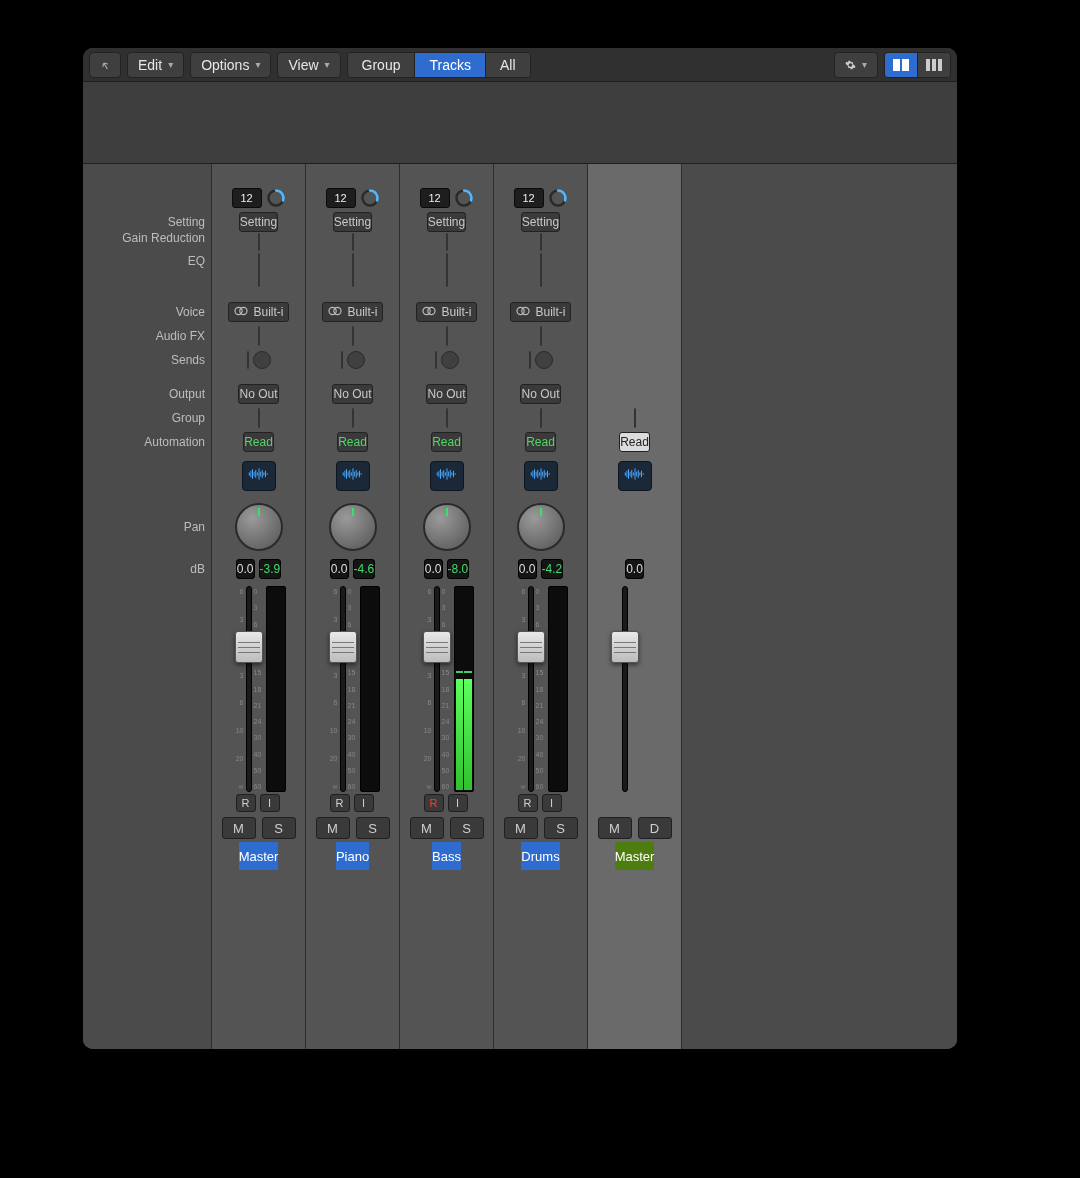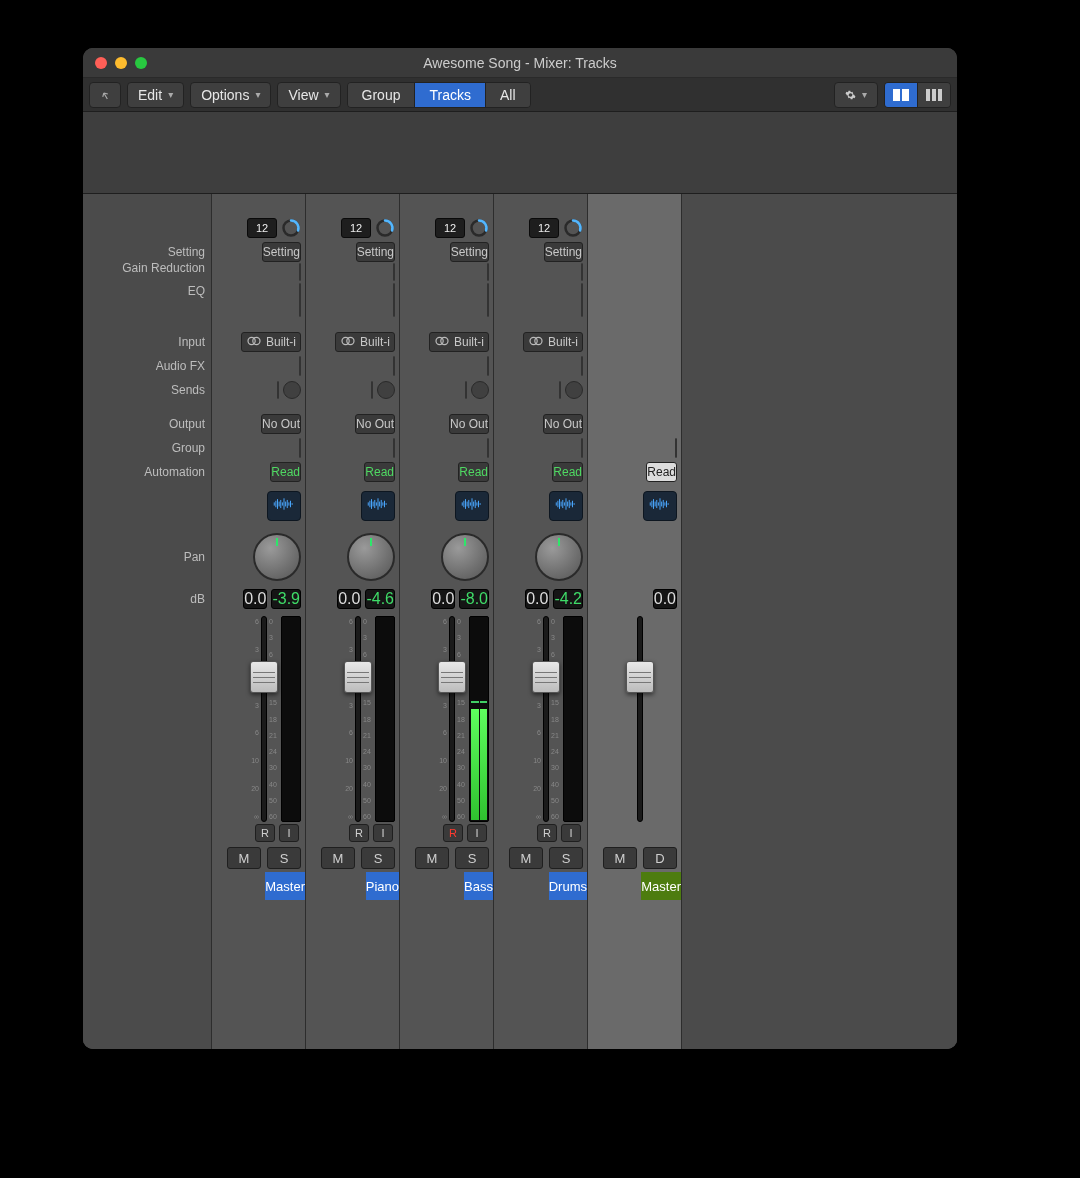--- a/index.html
+++ b/index.html
@@ -98,21 +98,21 @@
   .lrow.fader-row { height: 210px; align-items:flex-start; padding-top:4px;}
   .lrow.ri-row { height: 22px; }
   .lrow.ms-row { height: 28px; }
   .lrow.name-row { height: 28px; }
 
   .chan-col {
     width: 94px;
     border-left: 1px solid #2d2d2d;
     background: #545454;
     display: flex; flex-direction: column;
-    align-items: flex-end;
+    align-items: center;
   }
   .chan-col.master { background: #6a6a6a; }
   .chan-col.master .top-hidden { visibility: hidden; }
   .remaining { flex:1; background:#4b4b4b; border-left:1px solid #2d2d2d;}
 
   .crow { height: 24px; display:flex; align-items:center; justify-content:center; padding: 0 4px; gap:4px;}
   .crow.tall { height: 40px; }
   .crow.space { height: 10px; }
   .crow.icon-row { height: 44px; }
   .crow.pan-row { height: 58px; }
@@ -173,21 +173,21 @@
     border: 2px solid #2a2a2a;
     position: relative;
   }
   .pan-knob::after {
     content:''; position:absolute;
     left:50%; top:3px; width:2px; height:8px; background:#2ee66a;
     transform:translateX(-50%);
   }
 
   .db-pair { display:flex; gap:4px; width:100%; }
-  .db-box { flex:1; height:20px; background:#151515; border:1px solid #000; border-radius:3px; color:#ddd; font-size:16px; display:flex;align-items:center;justify-content:center;}
+  .db-box { flex:1; height:20px; background:#151515; border:1px solid #000; border-radius:3px; color:#ddd; font-size:12px; display:flex;align-items:center;justify-content:center;}
   .db-box.green { color:#3fdc68; }
 
   
   .fader-wrap { display:flex; width:100%; height:100%; position:relative; }
   .scale-left { width:14px; display:flex; flex-direction:column; justify-content:space-between; font-size:7px; color:#888; text-align:right; padding:2px 2px;}
   .scale-right { width:14px; display:flex; flex-direction:column; justify-content:space-between; font-size:7px; color:#888; text-align:left; padding:2px 2px;}
   .fader-track { position:relative; flex:1; display:flex; justify-content:center;}
   .fader-slot { width:6px; height:100%; background:#1a1a1a; border:1px solid #000; border-radius:3px; position:relative;}
   .fader-handle {
     position:absolute; left:50%; transform:translateX(-50%);
@@ -227,28 +227,20 @@
   .track-name.master { background:#4d7c0f; }
   
   
   .sc { line-height:1; }
 </style>
 </head>
 <body>
 
 <div class="window">
 
-  <div class="titlebar">
-    <div class="traffic">
-      <div class="dot red"></div>
-      <div class="dot yellow"></div>
-      <div class="dot green"></div>
-    </div>
-    <div class="title-text">Awesome Song - Mixer: Tracks</div>
-  </div>
 
   <div class="toolbar">
     <div class="tb-btn small">
       <svg width="14" height="14" viewBox="0 0 24 24" fill="none" stroke="#aaa" stroke-width="2">
         <path d="M12 20 L12 8 M12 8 L7 13 M12 8 L17 13" transform="rotate(-30 12 12)"></path>
       </svg>
     </div>
     <div class="tb-btn">
         <span>Edit</span>
         <span class="chev">▾</span>
@@ -302,21 +294,21 @@
       <div class="lrow"></div>
       <div class="lrow dbl">
         <span>Setting</span>
         <span>Gain Reduction</span>
       </div>
       <div class="lrow tall">
           <span>EQ</span>
         </div>
       <div class="lrow space"></div>
       <div class="lrow">
-          <span>Input</span>
+          <span>Voice</span>
         </div>
       <div class="lrow">
           <span>Audio FX</span>
         </div>
       <div class="lrow">
           <span>Sends</span>
         </div>
       <div class="lrow space"></div>
       <div class="lrow">
           <span>Output</span>

